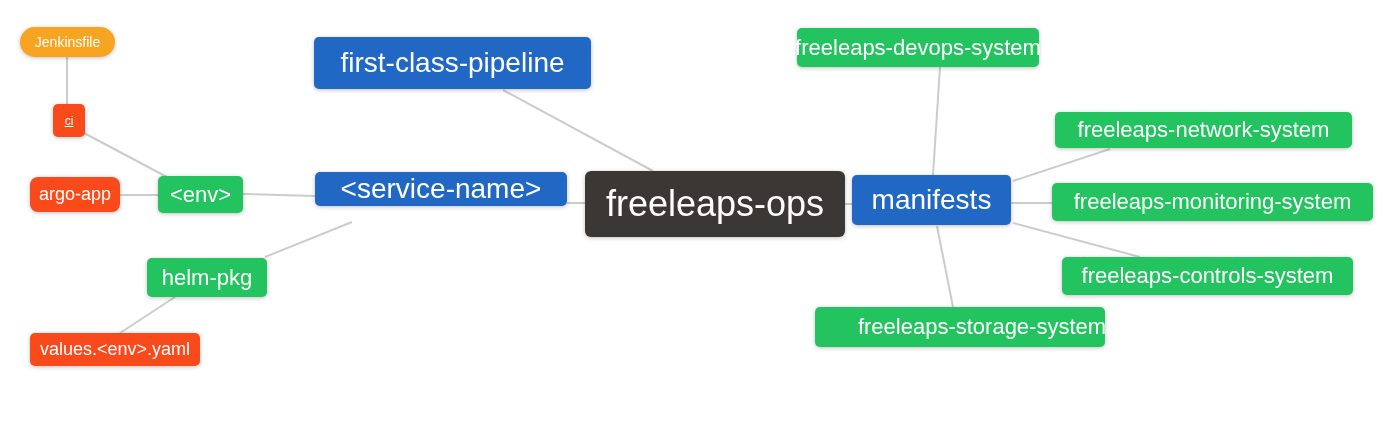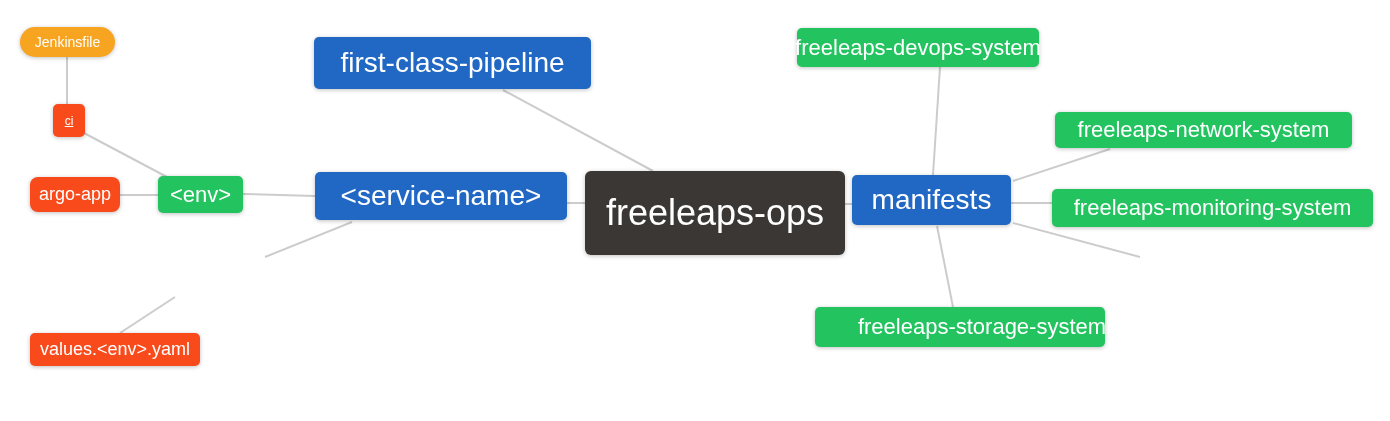--- a/index.html
+++ b/index.html
@@ -77,51 +77,57 @@
   </div>
 
   <div class="node node--red" style="left:30px; top:177px; width:90px; height:35px;border-radius:8px;">
     <span class="node-label">argo-app</span>
   </div>
 
   <div class="node node--green" style="left:158px; top:176px; width:85px; height:37px;">
     <span class="node-label">&lt;env&gt;</span>
   </div>
 
+  <div class="node node--green" style="left:147px; top:258px; width:120px; height:39px;">
+    <span class="node-label">helm-pkg</span>
+  </div>
 
   <div class="node node--red" style="left:8px; top:333px; width:170px; height:33px;margin-left:22px;">
     <span class="node-label">values.&lt;env&gt;.yaml</span>
   </div>
 
   <div class="node node--blue" style="left:314px; top:37px; width:277px; height:52px;">
     <span class="node-label">first-class-pipeline</span>
   </div>
 
-  <div class="node node--blue" style="left:315px; top:172px; width:252px; height:48px;">
+  <div class="node node--blue" style="left:315px; top:172px; width:252px; height:34px;">
     <span class="node-label">&lt;service-name&gt;</span>
   </div>
 
-  <div class="node node--dark" style="left:585px; top:171px; width:260px; height:84px;">
+  <div class="node node--dark" style="left:585px; top:171px; width:260px; height:66px;">
     <span class="node-label">freeleaps-ops</span>
   </div>
 
   <div class="node node--blue" style="left:852px; top:175px; width:159px; height:50px;">
     <span class="node-label">manifests</span>
   </div>
 
   <div class="node node--green" style="left:797px; top:28px; width:242px; height:39px;">
     <span class="node-label">freeleaps-devops-system</span>
   </div>
 
   <div class="node node--green" style="left:1055px; top:112px; width:297px; height:36px;">
     <span class="node-label">freeleaps-network-system</span>
   </div>
 
-  <div class="node node--green" style="left:1052px; top:189px; width:321px; height:38px;">
+  <div class="node node--green" style="left:1052px; top:183px; width:321px; height:38px;">
     <span class="node-label">freeleaps-monitoring-system</span>
   </div>
 
+  <div class="node node--green" style="left:1062px; top:257px; width:291px; height:38px;">
+    <span class="node-label">freeleaps-controls-system</span>
+  </div>
 
   <div class="node node--green" style="left:815px; top:307px; width:290px; height:40px;padding-left:44px;">
     <span class="node-label">freeleaps-storage-system</span>
   </div>
 
 </div>
 
 </body></html>

